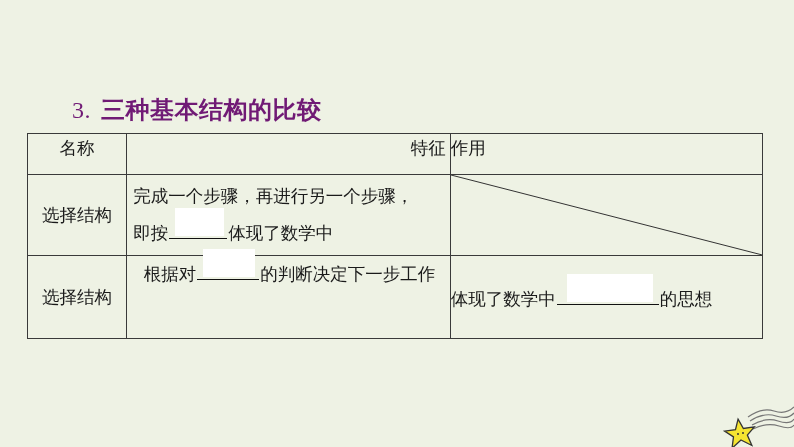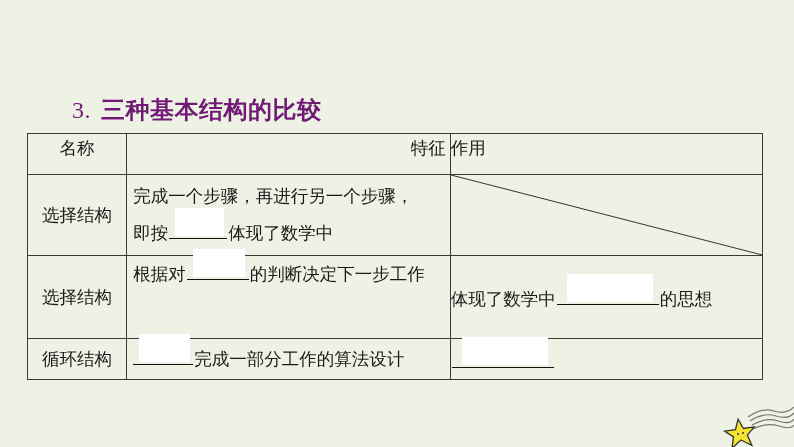--- a/index.html
+++ b/index.html
@@ -27,21 +27,21 @@
     padding:0;
     vertical-align:middle;
   }
   th { height:38px; text-align:center; vertical-align:top; padding-top:2px; }
   .c1 { width:100px; text-align:center; }
   .c2 { width:318px; text-align:left; padding-left:6px; padding-right:4px; line-height:37px; }
   .c3 { width:316px; text-align:left; position:relative; }
   .r1 td { height:80px; }
   .r2 td { height:82px; }
   .r3 td { height:40px; }
-  .r2 .c2 { vertical-align:top; }
+  .r2 .c2 { vertical-align:top;text-align:center; }
   .blank {
     display:inline-block; position:relative;
     border-bottom:1.5px solid #111;
     height:20px; vertical-align:baseline;
     margin:0 1px;
   }
   .blank .mask {
     position:absolute; left:10%; right:6%; bottom:2px; height:28px;
     background:#ffffff;
   }
@@ -76,29 +76,20 @@
   </tr>
   <tr class="r2">
     <td class="c1">选择结构</td>
     <td class="c2">
       <span>根据对</span><span class="blank" style="width:62px;"><span class="mask"></span></span><span>的判断决定下一步工作</span>
     </td>
     <td class="c3">
       <span>体现了数学中</span><span class="blank" style="width:102px;"><span class="mask"></span></span><span>的思想</span>
     </td>
   </tr>
-  <tr class="r3">
-    <td class="c1">循环结构</td>
-    <td class="c2">
-      <span class="blank" style="width:60px;margin-left:0;"><span class="mask"></span></span><span>完成一部分工作的算法设计</span>
-    </td>
-    <td class="c3">
-      <span class="blank" style="width:102px;"><span class="mask"></span></span>
-    </td>
-  </tr>
 </tbody>
   </table>
 
 <svg class="star" viewBox="0 0 72 44">
   <g fill="none" stroke="#777" stroke-width="1.2">
     <path d="M26 14 Q40 4 52 8 T72 4"></path>
     <path d="M28 18 Q42 9 54 13 T72 10"></path>
     <path d="M30 22 Q44 14 56 18 T72 16"></path>
     <path d="M31 26 Q45 19 57 23 T72 22"></path>
   </g>

